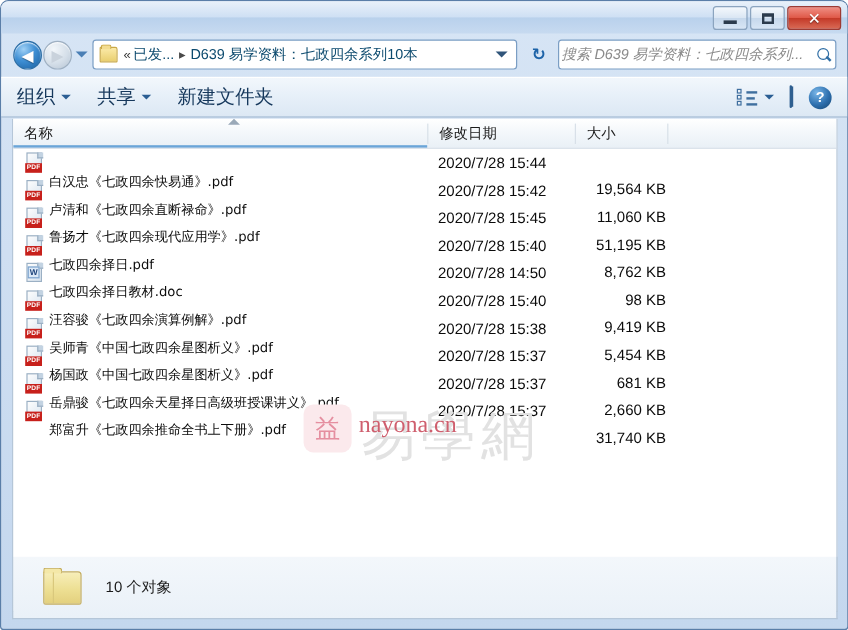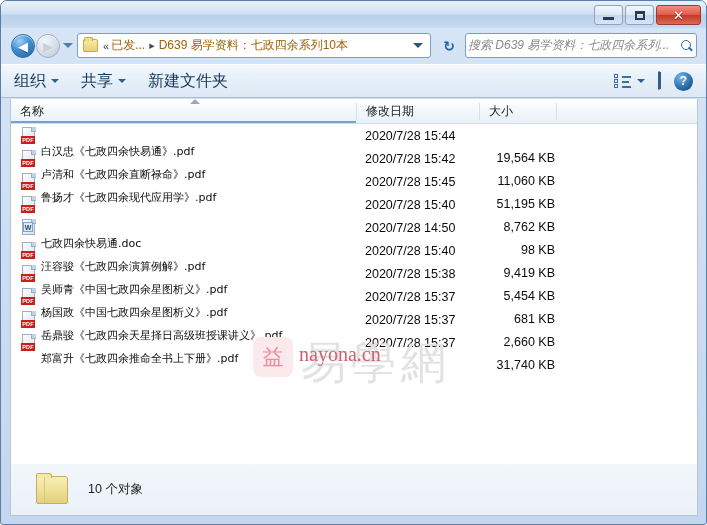--- a/index.html
+++ b/index.html
@@ -64,21 +64,21 @@
     background:#ffffff; border:1px solid #7b9ec4; border-radius:3px;
     display:flex; align-items:center; padding:0 2px;
   }
   .crumbfolder{
     width:15px;height:13px;margin:0 3px 0 3px; position:relative; flex:none;
     background:linear-gradient(to bottom,#fbeaa8,#e9cf70);
     border:1px solid #c9a948; border-radius:1px 2px 1px 1px;
   }
   .crumbfolder:after{content:"";position:absolute;left:0;top:-3px;width:7px;height:3px;
     background:#f3dd92;border:1px solid #c9a948;border-bottom:none;border-radius:2px 2px 0 0;}
-  .crumbtxt{ font-size:12px; color:#a16207; white-space:nowrap; }
+  .crumbtxt{ font-size:12px; color:#0c4a6e; white-space:nowrap; }
   .crumbsep{ font-size:11px; color:#4a4a4a; margin:0 4px; }
   .crumbchev{ font-size:11px; color:#3a3a3a; margin:0 2px; }
   #addrdrop{ margin-left:auto; margin-right:5px;
     width:0;height:0;border-left:5px solid transparent;border-right:5px solid transparent;
     border-top:5px solid #30557a; }
   #refreshbtn{ position:absolute; left:436px; top:6px; width:24px; height:23px;
     display:flex; align-items:center; justify-content:center;
     color:#1d63a8; font-size:14px; font-weight:bold; }
   #searchbox{
     position:absolute; left:464px; top:5px; width:232px; height:25px;
@@ -323,30 +323,31 @@
           <span class="fname">鲁扬才《七政四余现代应用学》.pdf</span>
           <span class="fdate">2020/7/28 15:45</span>
           <span class="fsize">51,195 KB</span>
         </div>
         <div class="row">
           <span class="fileicon">
             <span class="pagebg"></span>
             <span class="pagefold"></span>
             <span class="pdftag">PDF</span>
           </span>
+          <span class="fname">七政四余择日.pdf</span>
           <span class="fdate">2020/7/28 15:40</span>
           <span class="fsize">8,762 KB</span>
         </div>
         <div class="row">
           <span class="fileicon">
             <span class="pagebg"></span>
             <span class="pagefold"></span>
             <span class="docmark">W</span>
           </span>
-          <span class="fname">七政四余快易通.doc</span>
+          <span class="fname">七政四余择日教材.doc</span>
           <span class="fdate">2020/7/28 14:50</span>
           <span class="fsize">98 KB</span>
         </div>
         <div class="row">
           <span class="fileicon">
             <span class="pagebg"></span>
             <span class="pagefold"></span>
             <span class="pdftag">PDF</span>
           </span>
           <span class="fname">汪容骏《七政四余演算例解》.pdf</span>

